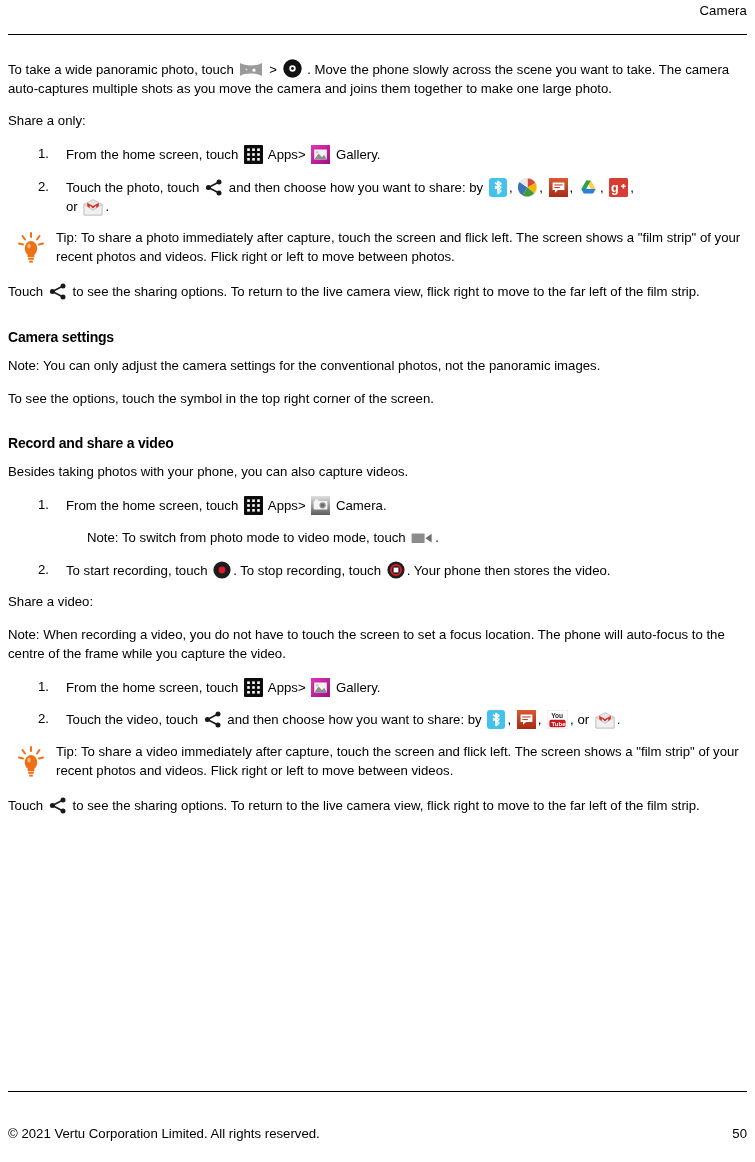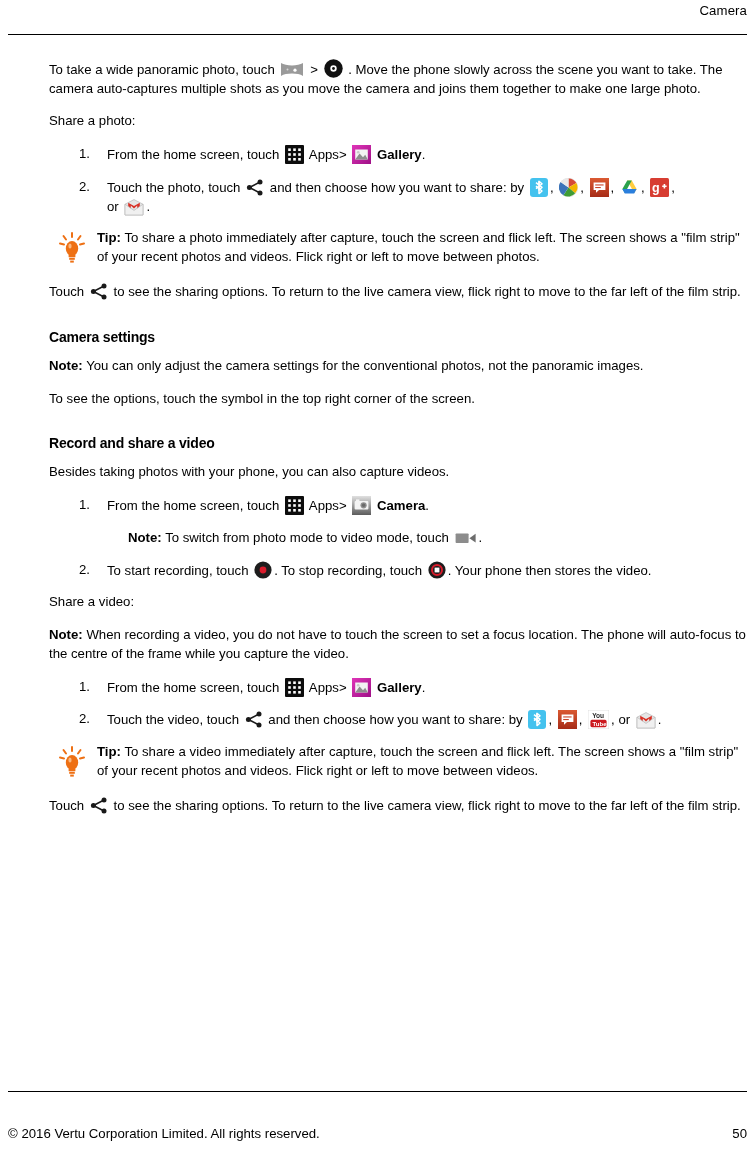--- a/index.html
+++ b/index.html
@@ -41,21 +41,20 @@
   .rule {
     border: 0;
     border-top: 1.6px solid #000;
     margin: 4px 0 0 0;
     height: 0;
   }
 
   
   .content {
     padding-top: 24px;
-    margin-left: 41px;
   }
   p.para {
     margin: 0 0 14px 0;
     text-align: left;
   }
 
   h2.section {
     font-size: 14px;
     font-weight: bold;
     margin: 26px 0 9px 0;
@@ -79,21 +78,21 @@
     top: 0;
     width: 22px;
     text-align: left;
   }
   ol.steps > li .sub {
     margin-top: 13px;
     display: block;
     padding-left: 21px;
   }
 
-  b, .b { font-weight: bold; }
+  b, .b { font-weight: normal; }
 
   
   .tip {
     position: relative;
     padding-left: 48px;
     margin: 0 0 12px 0;
     min-height: 42px;
   }
   .tip-icon {
     position: absolute;
@@ -157,21 +156,21 @@
       <span class="ic">
         <svg width="19" height="19" viewBox="0 0 19 19">
           <circle cx="9.5" cy="9.5" r="9.2" fill="#111111"></circle>
           <circle cx="9.5" cy="9.5" r="3.2" fill="#ffffff"></circle>
           <circle cx="9.5" cy="9.5" r="1.4" fill="#111111"></circle>
         </svg>
       </span>
       <span>. Move the phone slowly across the scene you want to take. The camera auto-captures multiple shots as you move the camera and joins them together to make one large photo.</span>
     </p>
 
-    <p class="para">Share a photo:</p>
+    <p class="para">Share a only:</p>
 
     <ol class="steps">
       <li>
         <span class="marker">1.</span>
         <span>From the home screen, touch</span>
         <span class="ic" style="vertical-align:-5px">
           <svg width="19" height="19" viewBox="0 0 19 19">
             <rect width="19" height="19" rx="1" fill="#0c0c0c"></rect>
             <g fill="#ffffff">
               <rect x="3.2" y="3.4" width="2.6" height="2.6"></rect>
@@ -517,18 +516,18 @@
         </svg>
       </span>
       <span>to see the sharing options. To return to the live camera view, flick right to move to the far left of the film strip.</span>
     </p>
 
   </div>
 
   <div class="footer-wrap">
     <hr class="footer-rule">
     <div class="footer">
-      <span>© 2016 Vertu Corporation Limited. All rights reserved.</span>
+      <span>© 2021 Vertu Corporation Limited. All rights reserved.</span>
       <span class="page-num">50</span>
     </div>
   </div>
 
 </div>
 
 </body></html>

